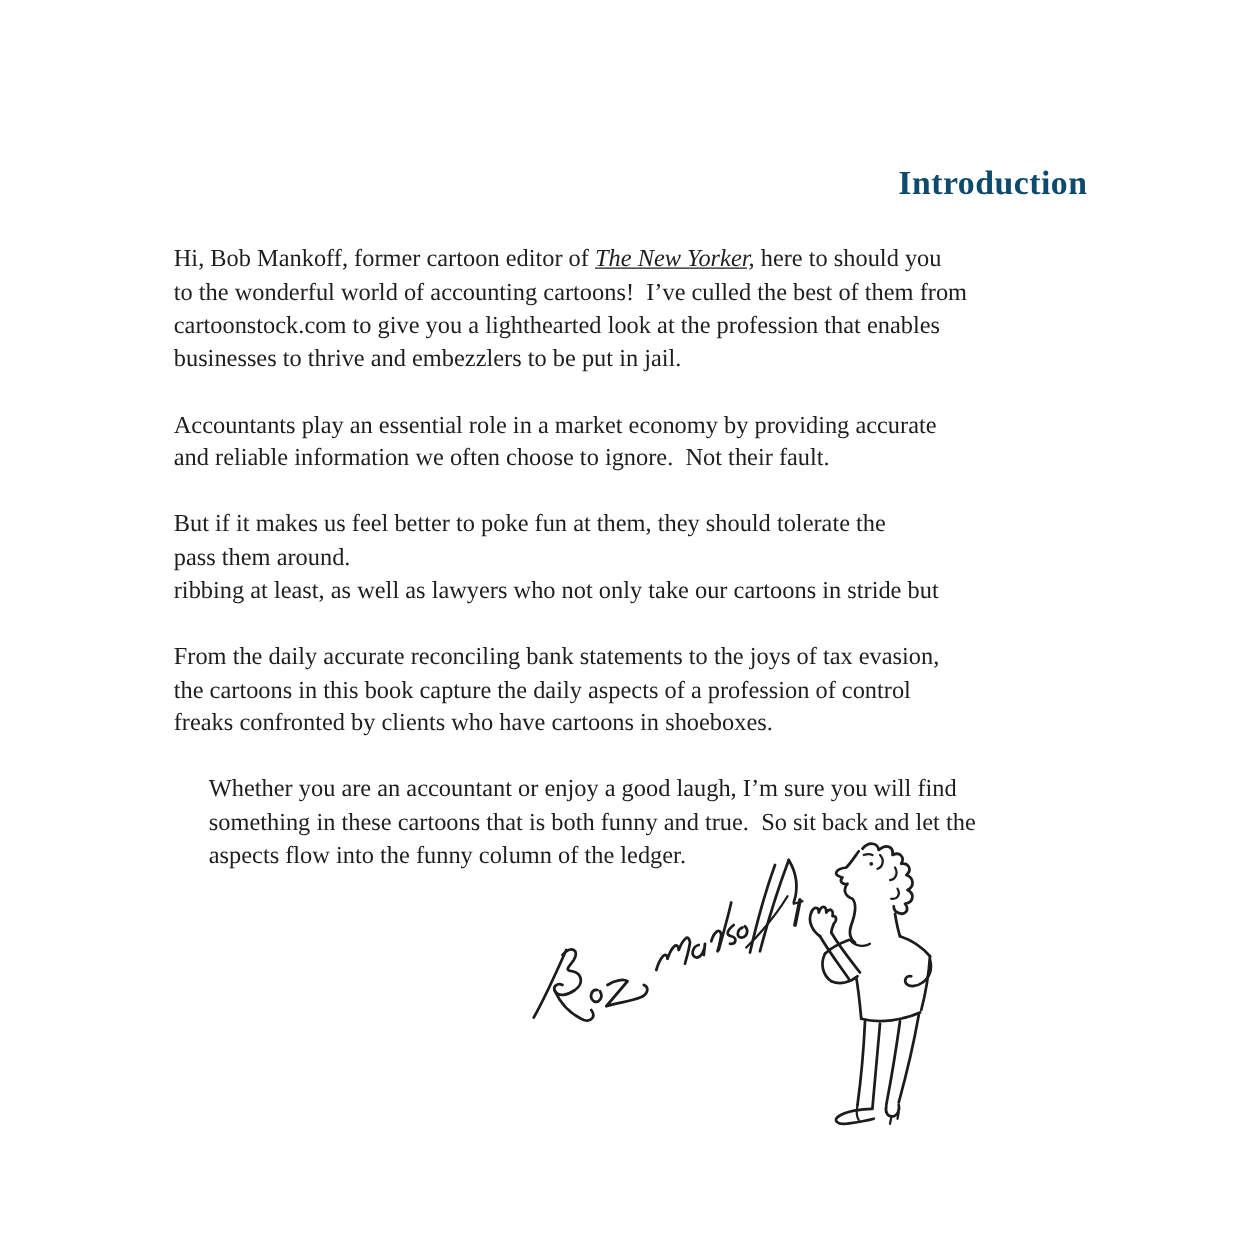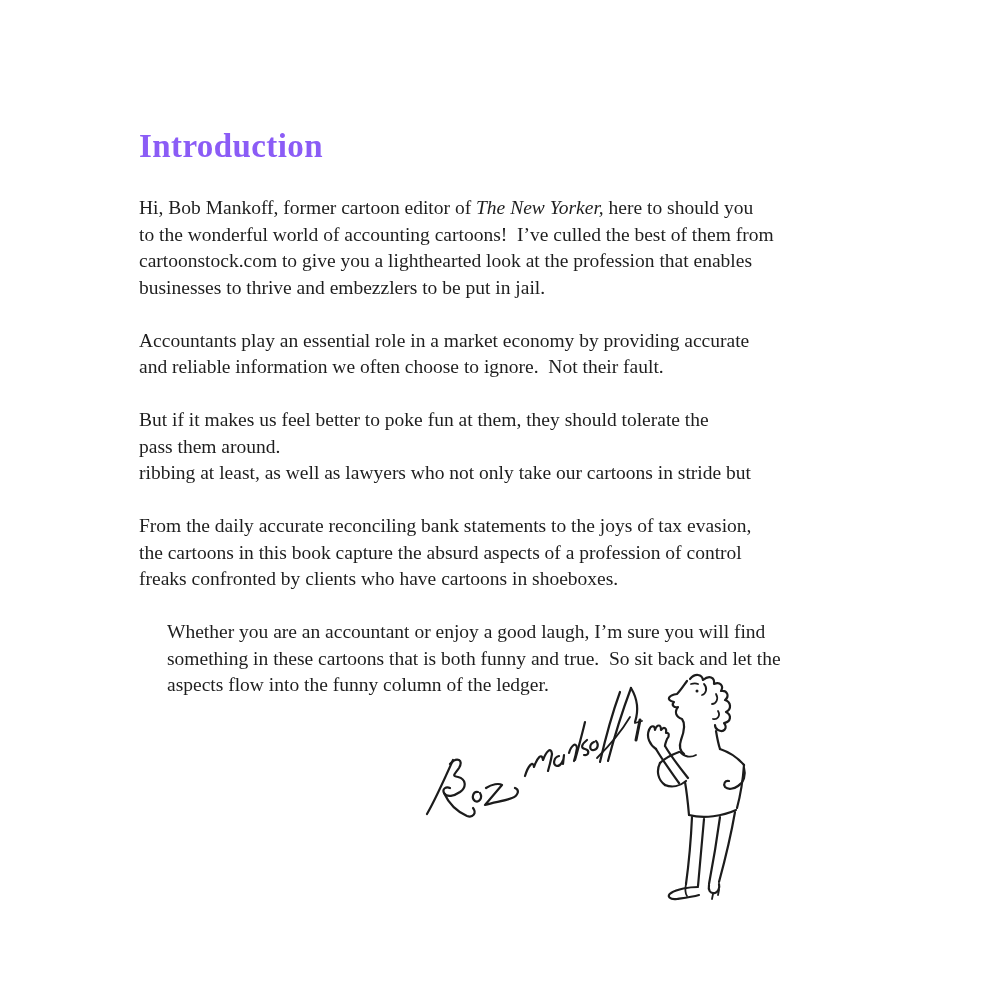--- a/index.html
+++ b/index.html
@@ -17,41 +17,42 @@
     overflow: hidden;
   }
   .text-block {
     position: absolute;
     left: 139px;
     top: 131px;
     width: 731px;
   }
   .title {
     margin: 0 0 33px 0;
-    text-align: left;
-    font-size: 33px;
+    text-align: right;
+    font-size: 27px;
     line-height: 31px;
     font-weight: bold;
     letter-spacing: 0.4px;
-    color: #8b5cf6;
+    color: #0c4a6e;
   }
   .para {
     margin: 0 0 26.5px 0;
   }
   .para:last-child {
     margin-bottom: 0;
     margin-left: 28px;
   }
   .line {
     white-space: pre;
     font-size: 19.5px;
     line-height: 26.5px;
   }
   .italic {
     font-style: italic;
+    text-decoration: underline;
   }
   .sketch {
     position: absolute;
     left: 413px;
     top: 672px;
     width: 362px;
     height: 242px;
   }
   .sketch path {
     fill: none;
@@ -86,21 +87,21 @@
     </div>
 
     <div class="para">
       <div class="line">But if it makes us feel better to poke fun at them, they should tolerate the</div>
       <div class="line">pass them around.</div>
       <div class="line">ribbing at least, as well as lawyers who not only take our cartoons in stride but</div>
     </div>
 
     <div class="para">
       <div class="line">From the daily accurate reconciling bank statements to the joys of tax evasion,</div>
-      <div class="line">the cartoons in this book capture the absurd aspects of a profession of control</div>
+      <div class="line">the cartoons in this book capture the daily aspects of a profession of control</div>
       <div class="line">freaks confronted by clients who have cartoons in shoeboxes.</div>
     </div>
 
     <div class="para">
       <div class="line">Whether you are an accountant or enjoy a good laugh, I’m sure you will find</div>
       <div class="line">something in these cartoons that is both funny and true.  So sit back and let the</div>
       <div class="line">aspects flow into the funny column of the ledger.</div>
     </div>
 
   </div>

